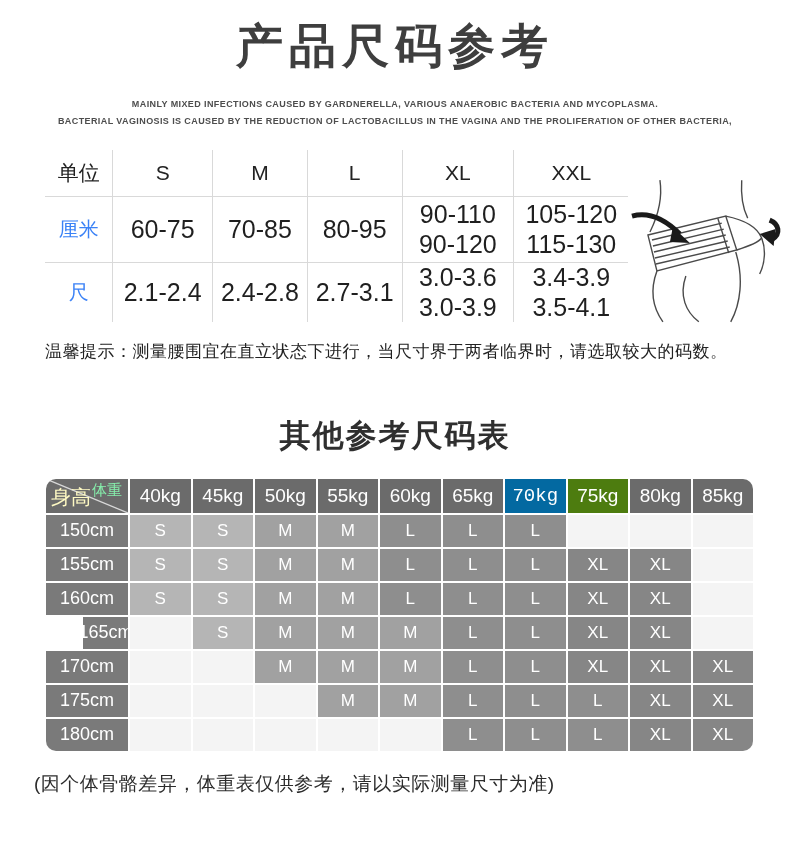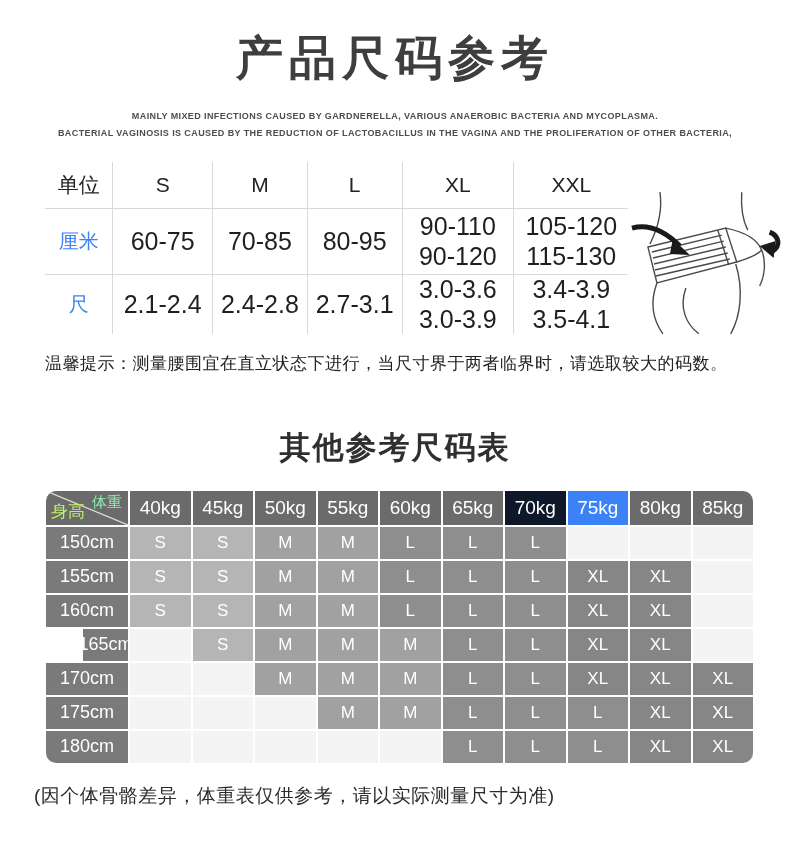--- a/index.html
+++ b/index.html
@@ -3,21 +3,21 @@
 <meta charset="utf-8">
 <style>
   html,body{margin:0;padding:0;}
   body{
     width:790px;height:858px;background:#ffffff;overflow:hidden;
     font-family:"Liberation Sans","DejaVu Sans",sans-serif;color:#333;
     -webkit-font-smoothing:antialiased;
   }
   
   .main-title{
-    padding-top:32px;text-align:center;font-size:47px;font-weight:bold;
+    padding-top:20px;text-align:center;font-size:47px;font-weight:bold;
     color:#3e3e3e;letter-spacing:6px;line-height:1.1;
   }
   .subtitle{
     margin-top:24px;text-align:center;font-size:9px;font-weight:bold;
     color:#4d4d4d;letter-spacing:.4px;line-height:17px;
   }
   
   .size-section{display:flex;align-items:flex-start;margin:20px 0 0 45px;}
   table.size-table{border-collapse:collapse;table-layout:fixed;}
   table.size-table td,table.size-table th{
@@ -44,21 +44,21 @@
   }
   .mcell{
     display:flex;align-items:center;justify-content:center;
     height:32px;font-size:17px;color:#fff;
   }
   .mcell.mhdr{height:34px;font-size:19px;}
   .mcell.mheight{font-size:18px;}
   .corner{position:relative;height:34px;}
   .corner .diag{position:absolute;left:0;top:0;width:100%;height:100%;}
   .corner .lab-top{position:absolute;top:2px;right:6px;font-size:15px;color:#86efac;}
-  .corner .lab-bottom{position:absolute;bottom:2px;left:5px;font-size:17px;color:#bef264;}
+  .corner .lab-bottom{position:absolute;bottom:2px;left:5px;font-size:20px;color:#fef9c3;}
   
   .footnote{margin:20px 0 0 34px;font-size:19px;color:#2c2c2c;letter-spacing:.5px;}
 </style>
 </head>
 <body>
 
 <div class="main-title">产品尺码参考</div>
 <div class="subtitle">
   <div>MAINLY MIXED INFECTIONS CAUSED BY GARDNERELLA, VARIOUS ANAEROBIC BACTERIA AND MYCOPLASMA.</div>
   <div>BACTERIAL VAGINOSIS IS CAUSED BY THE REDUCTION OF LACTOBACILLUS IN THE VAGINA AND THE PROLIFERATION OF OTHER BACTERIA,</div>
@@ -169,22 +169,22 @@
       </svg>
       <span class="lab-top">体重</span>
       <span class="lab-bottom">身高</span>
     </div>
     <div class="mcell mhdr" style="background: rgb(107, 107, 107);">40kg</div>
     <div class="mcell mhdr" style="background: rgb(107, 107, 107);">45kg</div>
     <div class="mcell mhdr" style="background: rgb(107, 107, 107);">50kg</div>
     <div class="mcell mhdr" style="background: rgb(107, 107, 107);">55kg</div>
     <div class="mcell mhdr" style="background: rgb(107, 107, 107);">60kg</div>
     <div class="mcell mhdr" style="background: rgb(107, 107, 107);">65kg</div>
-    <div class="mcell mhdr" style="background: #0f172a;">70kg</div>
-    <div class="mcell mhdr" style="background: #3b82f6;">75kg</div>
+    <div class="mcell mhdr" style="background: #0369a1; font-family: Liberation Mono, monospace;">70kg</div>
+    <div class="mcell mhdr" style="background: #4d7c0f;">75kg</div>
     <div class="mcell mhdr" style="background: rgb(107, 107, 107);">80kg</div>
     <div class="mcell mhdr" style="background: rgb(107, 107, 107);">85kg</div>
     <div class="mcell mheight" style="background: rgb(122, 122, 122);">150cm</div>
     <div class="mcell" style="background: rgb(181, 181, 181);">S</div>
     <div class="mcell" style="background: rgb(181, 181, 181);">S</div>
     <div class="mcell" style="background: rgb(161, 161, 161);">M</div>
     <div class="mcell" style="background: rgb(161, 161, 161);">M</div>
     <div class="mcell" style="background: rgb(142, 142, 142);">L</div>
     <div class="mcell" style="background: rgb(142, 142, 142);">L</div>
     <div class="mcell" style="background: rgb(142, 142, 142);">L</div>

